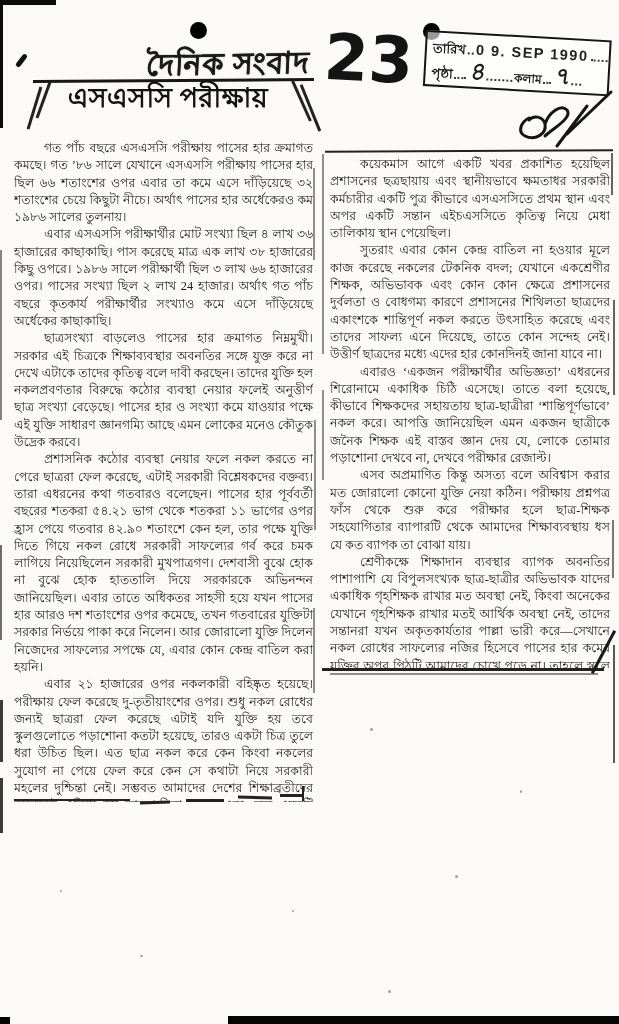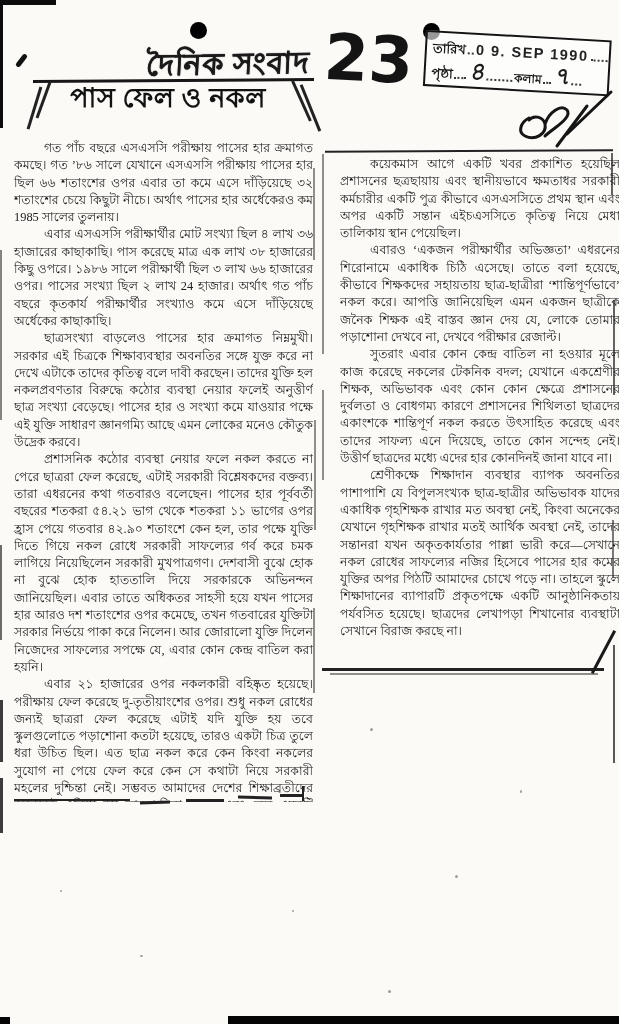--- a/index.html
+++ b/index.html
@@ -69,21 +69,21 @@
   }
 
   
   .col { position:absolute; overflow:hidden; }
   .col p {
     font-size:12.4px; line-height:17.3px; text-align:justify;
     text-indent:30px; color:#1b1b1b;
     font-family:"Liberation Serif", serif;
   }
   .col-left { left:14px; top:140px; width:299px; height:662px; }
-  .col-right { left:340px; top:156px; width:280px; height:512px; }
+  .col-right { left:330px; top:156px; width:280px; height:512px; }
 
   
   .frag { position:absolute; background:#222; }
   .frag.faint { opacity:.5; }
   .diag { position:absolute; background:#1a1a1a; }
 
   .bottom-bar { position:absolute; left:228px; top:1016px; width:391px; height:8px; background:#050505; }
   .bottom-bar-left { position:absolute; left:0; top:1017px; width:10px; height:7px; background:#050505; }
 </style>
 </head>
@@ -130,25 +130,25 @@
     <path d="M14,30 C6,34 2,44 10,48 C20,53 32,46 30,36 C28,28 18,27 14,32 M30,36 C34,24 46,16 52,22 C56,27 48,34 40,40 C36,43 32,46 30,48" fill="none" stroke="#151515" stroke-width="3" stroke-linecap="round"></path>
     <path d="M42,58 L72,18 M52,46 L96,4" fill="none" stroke="#151515" stroke-width="3" stroke-linecap="round"></path>
   </svg>
 
   <div class="headline-top-rule"></div>
   <div class="slash slash-l1"></div>
   <div class="slash slash-l2"></div>
   <div class="slash slash-r1"></div>
   <div class="slash slash-r2"></div>
   <div class="headline">
-    <div>পাস ফেল ও নকল</div>
+    <div>এসএসসি পরীক্ষায়</div>
   </div>
 
   <div class="col col-left">
-    <p>গত পাঁচ বছরে এসএসসি পরীক্ষায় পাসের হার ক্রমাগত কমছে। গত ’৮৬ সালে যেখানে এসএসসি পরীক্ষায় পাসের হার ছিল ৬৬ শতাংশের ওপর এবার তা কমে এসে দাঁড়িয়েছে ৩২ শতাংশের চেয়ে কিছুটা নীচে। অর্থাৎ পাসের হার অর্ধেকেরও কম 1985 সালের তুলনায়।</p>
+    <p>গত পাঁচ বছরে এসএসসি পরীক্ষায় পাসের হার ক্রমাগত কমছে। গত ’৮৬ সালে যেখানে এসএসসি পরীক্ষায় পাসের হার ছিল ৬৬ শতাংশের ওপর এবার তা কমে এসে দাঁড়িয়েছে ৩২ শতাংশের চেয়ে কিছুটা নীচে। অর্থাৎ পাসের হার অর্ধেকেরও কম ১৯৮৬ সালের তুলনায়।</p>
     <p>এবার এসএসসি পরীক্ষার্থীর মোট সংখ্যা ছিল ৪ লাখ ৩৬ হাজারের কাছাকাছি। পাস করেছে মাত্র এক লাখ ৩৮ হাজারের কিছু ওপরে। ১৯৮৬ সালে পরীক্ষার্থী ছিল ৩ লাখ ৬৬ হাজারের ওপর। পাসের সংখ্যা ছিল ২ লাখ 24 হাজার। অর্থাৎ গত পাঁচ বছরে কৃতকার্য পরীক্ষার্থীর সংখ্যাও কমে এসে দাঁড়িয়েছে অর্ধেকের কাছাকাছি।</p>
     <p>ছাত্রসংখ্যা বাড়লেও পাসের হার ক্রমাগত নিম্নমুখী। সরকার এই চিত্রকে শিক্ষাব্যবস্থার অবনতির সঙ্গে যুক্ত করে না দেখে এটাকে তাদের কৃতিত্ব বলে দাবী করছেন। তাদের যুক্তি হল নকলপ্রবণতার বিরুদ্ধে কঠোর ব্যবস্থা নেয়ার ফলেই অনুত্তীর্ণ ছাত্র সংখ্যা বেড়েছে। পাসের হার ও সংখ্যা কমে যাওয়ার পক্ষে এই যুক্তি সাধারণ জ্ঞানগম্যি আছে এমন লোকের মনেও কৌতুক উদ্রেক করবে।</p>
     <p>প্রশাসনিক কঠোর ব্যবস্থা নেয়ার ফলে নকল করতে না পেরে ছাত্ররা ফেল করেছে, এটাই সরকারী বিশ্লেষকদের বক্তব্য। তারা এধরনের কথা গতবারও বলেছেন। পাসের হার পূর্ববর্তী বছরের শতকরা ৫৪.২১ ভাগ থেকে শতকরা ১১ ভাগের ওপর হ্রাস পেয়ে গতবার ৪২.৯০ শতাংশে কেন হল, তার পক্ষে যুক্তি দিতে গিয়ে নকল রোধে সরকারী সাফল্যের গর্ব করে চমক লাগিয়ে নিয়েছিলেন সরকারী মুখপাত্রগণ। দেশবাসী বুঝে হোক না বুঝে হোক হাততালি দিয়ে সরকারকে অভিনন্দন জানিয়েছিল। এবার তাতে অধিকতর সাহসী হয়ে যখন পাসের হার আরও দশ শতাংশের ওপর কমেছে, তখন গতবারের যুক্তিটা সরকার নির্ভয়ে পাকা করে নিলেন। আর জোরালো যুক্তি দিলেন নিজেদের সাফল্যের সপক্ষে যে, এবার কোন কেন্দ্র বাতিল করা হয়নি।</p>
     <p>এবার ২১ হাজারের ওপর নকলকারী বহিষ্কৃত হয়েছে। পরীক্ষায় ফেল করেছে দু-তৃতীয়াংশের ওপর। শুধু নকল রোধের জন্যই ছাত্ররা ফেল করেছে এটাই যদি যুক্তি হয় তবে স্কুলগুলোতে পড়াশোনা কতটা হয়েছে, তারও একটা চিত্র তুলে ধরা উচিত ছিল। এত ছাত্র নকল করে কেন কিংবা নকলের সুযোগ না পেয়ে ফেল করে কেন সে কথাটা নিয়ে সরকারী মহলের দুশ্চিন্তা নেই। সম্ভবত আমাদের দেশের শিক্ষাব্রতীদের অনেকেই এনিয়ে কম ভাবনা-চিন্তা করেন এবং কেন এমনটি হচ্ছে, তা নিয়ে প্রশ্ন রাখছেন না।</p>
 
   </div>
 
   <div class="frag faint" style="left:313px;top:168px;width:2px;height:92px;"></div>
   <div class="frag faint" style="left:314px;top:420px;width:2px;height:110px;"></div>
   <div class="frag faint" style="left:313px;top:608px;width:2px;height:85px;"></div>
@@ -165,22 +165,23 @@
   <div class="frag" style="left:611px;top:153px;width:2px;height:42px;opacity:.7;"></div>
   <div class="frag" style="left:613px;top:300px;width:2px;height:95px;opacity:.7;"></div>
   <div class="frag" style="left:612px;top:520px;width:2px;height:58px;opacity:.6;"></div>
   <div class="frag" style="left:613px;top:645px;width:2px;height:118px;opacity:.75;"></div>
   <div class="frag" style="left:322px;top:668px;width:282px;height:3px;"></div>
   <div class="frag faint" style="left:330px;top:673px;width:268px;height:2px;"></div>
   <div class="diag" style="left:602px;top:628px;width:3px;height:48px;transform:rotate(28deg);"></div>
 
   <div class="col col-right">
     <p>কয়েকমাস আগে একটি খবর প্রকাশিত হয়েছিল প্রশাসনের ছত্রছায়ায় এবং স্থানীয়ভাবে ক্ষমতাধর সরকারী কর্মচারীর একটি পুত্র কীভাবে এসএসসিতে প্রথম স্থান এবং অপর একটি সন্তান এইচএসসিতে কৃতিত্ব নিয়ে মেধা তালিকায় স্থান পেয়েছিল।</p>
+    <p>সুতরাং এবার কোন কেন্দ্র বাতিল না হওয়ার মূলে কাজ করেছে নকলের টেকনিক বদল; যেখানে একশ্রেণীর শিক্ষক, অভিভাবক এবং কোন কোন ক্ষেত্রে প্রশাসনের দুর্বলতা ও বোধগম্য কারণে প্রশাসনের শিথিলতা ছাত্রদের একাংশকে শান্তিপূর্ণ নকল করতে উৎসাহিত করেছে এবং তাদের সাফল্য এনে দিয়েছে, তাতে কোন সন্দেহ নেই। উত্তীর্ণ ছাত্রদের মধ্যে এদের হার কোনদিনই জানা যাবে না।</p>
     <p>এবারও ‘একজন পরীক্ষার্থীর অভিজ্ঞতা’ এধরনের শিরোনামে একাধিক চিঠি এসেছে। তাতে বলা হয়েছে, কীভাবে শিক্ষকদের সহায়তায় ছাত্র-ছাত্রীরা ‘শান্তিপূর্ণভাবে’ নকল করে। আপত্তি জানিয়েছিল এমন একজন ছাত্রীকে জনৈক শিক্ষক এই বাস্তব জ্ঞান দেয় যে, লোকে তোমার পড়াশোনা দেখবে না, দেখবে পরীক্ষার রেজাল্ট।</p>
-    <p>সুতরাং এবার কোন কেন্দ্র বাতিল না হওয়ার মূলে কাজ করেছে নকলের টেকনিক বদল; যেখানে একশ্রেণীর শিক্ষক, অভিভাবক এবং কোন কোন ক্ষেত্রে প্রশাসনের দুর্বলতা ও বোধগম্য কারণে প্রশাসনের শিথিলতা ছাত্রদের একাংশকে শান্তিপূর্ণ নকল করতে উৎসাহিত করেছে এবং তাদের সাফল্য এনে দিয়েছে, তাতে কোন সন্দেহ নেই। উত্তীর্ণ ছাত্রদের মধ্যে এদের হার কোনদিনই জানা যাবে না।</p>
+    <p>এসব অপ্রমাণিত কিন্তু অসত্য বলে অবিশ্বাস করার মত জোরালো কোনো যুক্তি নেয়া কঠিন। পরীক্ষায় প্রশ্নপত্র ফাঁস থেকে শুরু করে পরীক্ষার হলে ছাত্র-শিক্ষক সহযোগিতার ব্যাপারটি থেকে আমাদের শিক্ষাব্যবস্থায় ধস যে কত ব্যাপক তা বোঝা যায়।</p>
     <p>শ্রেণীকক্ষে শিক্ষাদান ব্যবস্থার ব্যাপক অবনতির পাশাপাশি যে বিপুলসংখ্যক ছাত্র-ছাত্রীর অভিভাবক যাদের একাধিক গৃহশিক্ষক রাখার মত অবস্থা নেই, কিংবা অনেকের যেখানে গৃহশিক্ষক রাখার মতই আর্থিক অবস্থা নেই, তাদের সন্তানরা যখন অকৃতকার্যতার পাল্লা ভারী করে—সেখানে নকল রোধের সাফল্যের নজির হিসেবে পাসের হার কমের যুক্তির অপর পিঠটি আমাদের চোখে পড়ে না। তাহলে স্কুলে শিক্ষাদানের ব্যাপারটি প্রকৃতপক্ষে একটি আনুষ্ঠানিকতায় পর্যবসিত হয়েছে। ছাত্রদের লেখাপড়া শিখানোর ব্যবস্থাটা সেখানে বিরাজ করছে না।</p>
 
   </div>
 
   <div class="bottom-bar"></div>
   <div class="bottom-bar-left"></div>
 
   <div class="speck" style="left:370px;top:728px;width:3px;height:3px;"></div>
   <div class="speck" style="left:455px;top:875px;width:3px;height:3px;"></div>
   <div class="speck" style="left:292px;top:910px;width:2px;height:2px;"></div>

